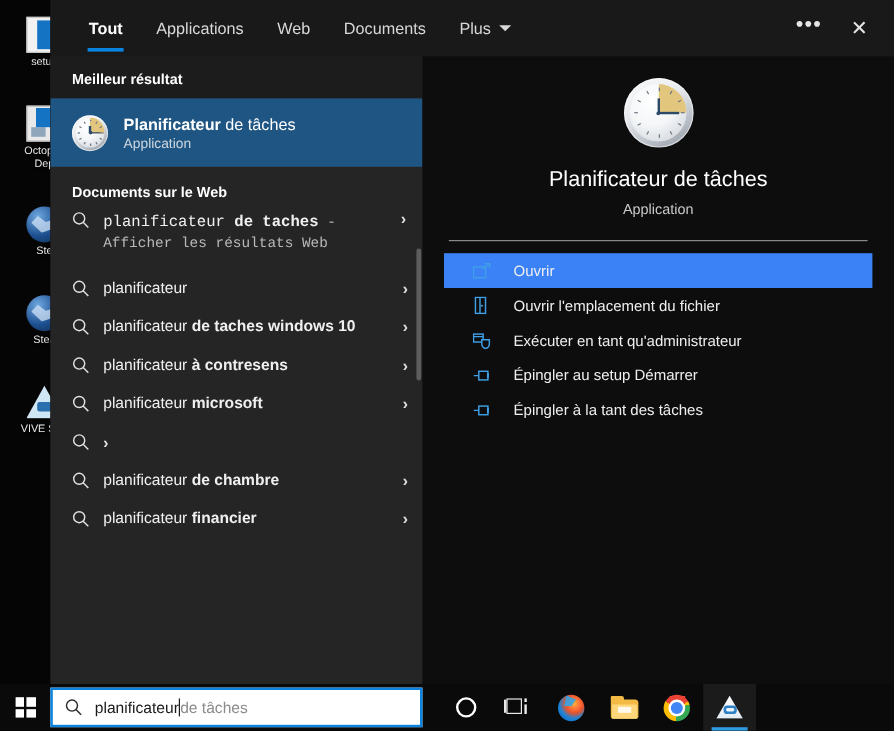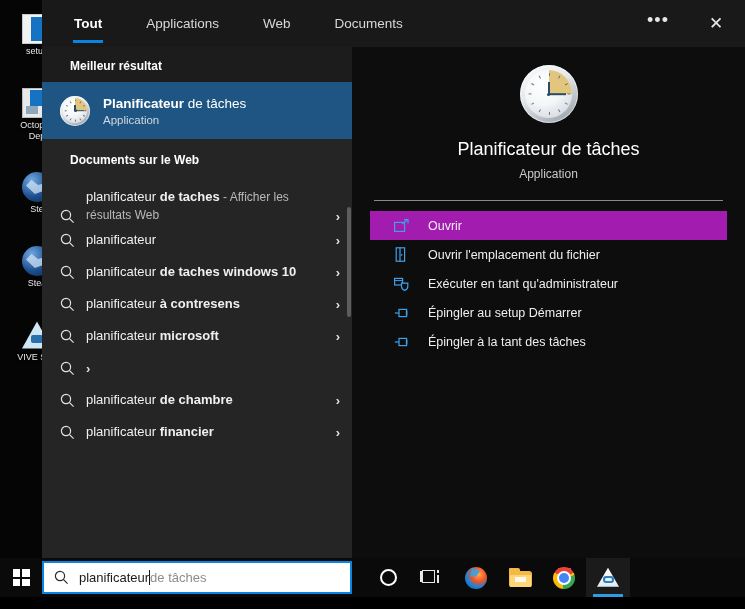--- a/index.html
+++ b/index.html
@@ -71,21 +71,20 @@
     width: 703px; height: 570px;
     background: #0d0d0d;
     display: flex; flex-direction: column;
   }
   .tabbar {
     height: 47px; flex: 0 0 47px;
     background: #191919;
     display: flex; align-items: stretch;
     padding-left: 18px;
     position: relative;
-    gap: 16px;
   }
   .tab {
     position: relative;
     display: flex; align-items: center;
     padding: 0 14px;
     font-size: 13.5px; color: #d8d8d8;
     cursor: default;
   }
   .tab.active { color: #ffffff; font-weight: bold; }
   .tab.active::after {
@@ -111,21 +110,21 @@
 
   
   .list-pane {
     width: 310px; flex: 0 0 310px;
     background: #252525;
     overflow: hidden;
     position: relative;
   }
   .section-head {
     font-size: 12px; font-weight: bold; color: #ffffff;
-    padding: 12px 0 9px 28px;
+    padding: 12px 0 9px 18px;
     background: #1c1c1c;
   }
   .section-head.sub { background: transparent; padding-top: 14px; }
 
   .best {
     display: flex; align-items: center; gap: 13px;
     height: 57px; padding-left: 18px;
     background: #1f5583;
   }
   .best-text .t1 { font-size: 13.5px; color: #fff; line-height: 17px; }
@@ -169,21 +168,21 @@
     cursor: default;
   }
   .srow .mag { flex: none; width: 26px; color: #e2e2e2; }
   .srow .txt {
     flex: 1; font-size: 13px; color: #f0f0f0; line-height: 16px;
     font-weight: 300;
   }
   .srow .txt b { font-weight: bold; }
   .srow .txt .muted { color: #b9b9b9; font-weight: 300; font-size: 12px; }
   .srow .chev { flex: none; color: #e2e2e2; font-size: 13px; font-weight: bold; }
-  .srow.tall { height: 48px; align-items: flex-end; }
+  .srow.tall { height: 48px; align-items: flex-start; font-family: Liberation Mono, monospace; }
   .srow.tall .txt { line-height: 17px; }
 
   .scrollbar {
     position: absolute; right: 1px; top: 160px;
     width: 4px; height: 110px; background: #5d5d5d; border-radius: 2px;
   }
 
   
   .preview {
     flex: 1; background: #0d0d0d;
@@ -202,26 +201,26 @@
   .divider {
     height: 1px; background: #8a8a8a; margin: 19px 4px 0 4px;
   }
   .actions { margin-top: 10px; }
   .arow {
     display: flex; align-items: center;
     height: 29px; padding-left: 24px;
     font-size: 12.5px; color: #efefef;
     cursor: default;
   }
-  .arow.sel { background: #a21caf; }
+  .arow.sel { background: #3b82f6; }
   .arow .ai { flex: none; width: 34px; display: flex; align-items: center; }
 
   
   .taskbar {
-    position: absolute; left: 0; bottom: 12px;
+    position: absolute; left: 0; bottom: 0;
     width: 745px; height: 39px;
     background: #0a0a0a;
     display: flex; align-items: center;
   }
   .start {
     width: 42px; height: 39px;
     display: flex; align-items: center; justify-content: center;
   }
   .winlogo {
     width: 17px; height: 17px;
@@ -356,20 +355,24 @@
         <span>Tout</span>
       </div>
       <div class="tab">
         <span>Applications</span>
       </div>
       <div class="tab">
         <span>Web</span>
       </div>
       <div class="tab">
         <span>Documents</span>
+      </div>
+      <div class="tab">
+        <span>Plus</span>
+        <span class="caret"></span>
       </div>
       <div class="tabbar-spacer"></div>
       <div class="tb-btn dots">•••</div>
       <div class="tb-btn close">✕</div>
     </div>
 
     <div class="body-row">
 
       <div class="list-pane">
 

